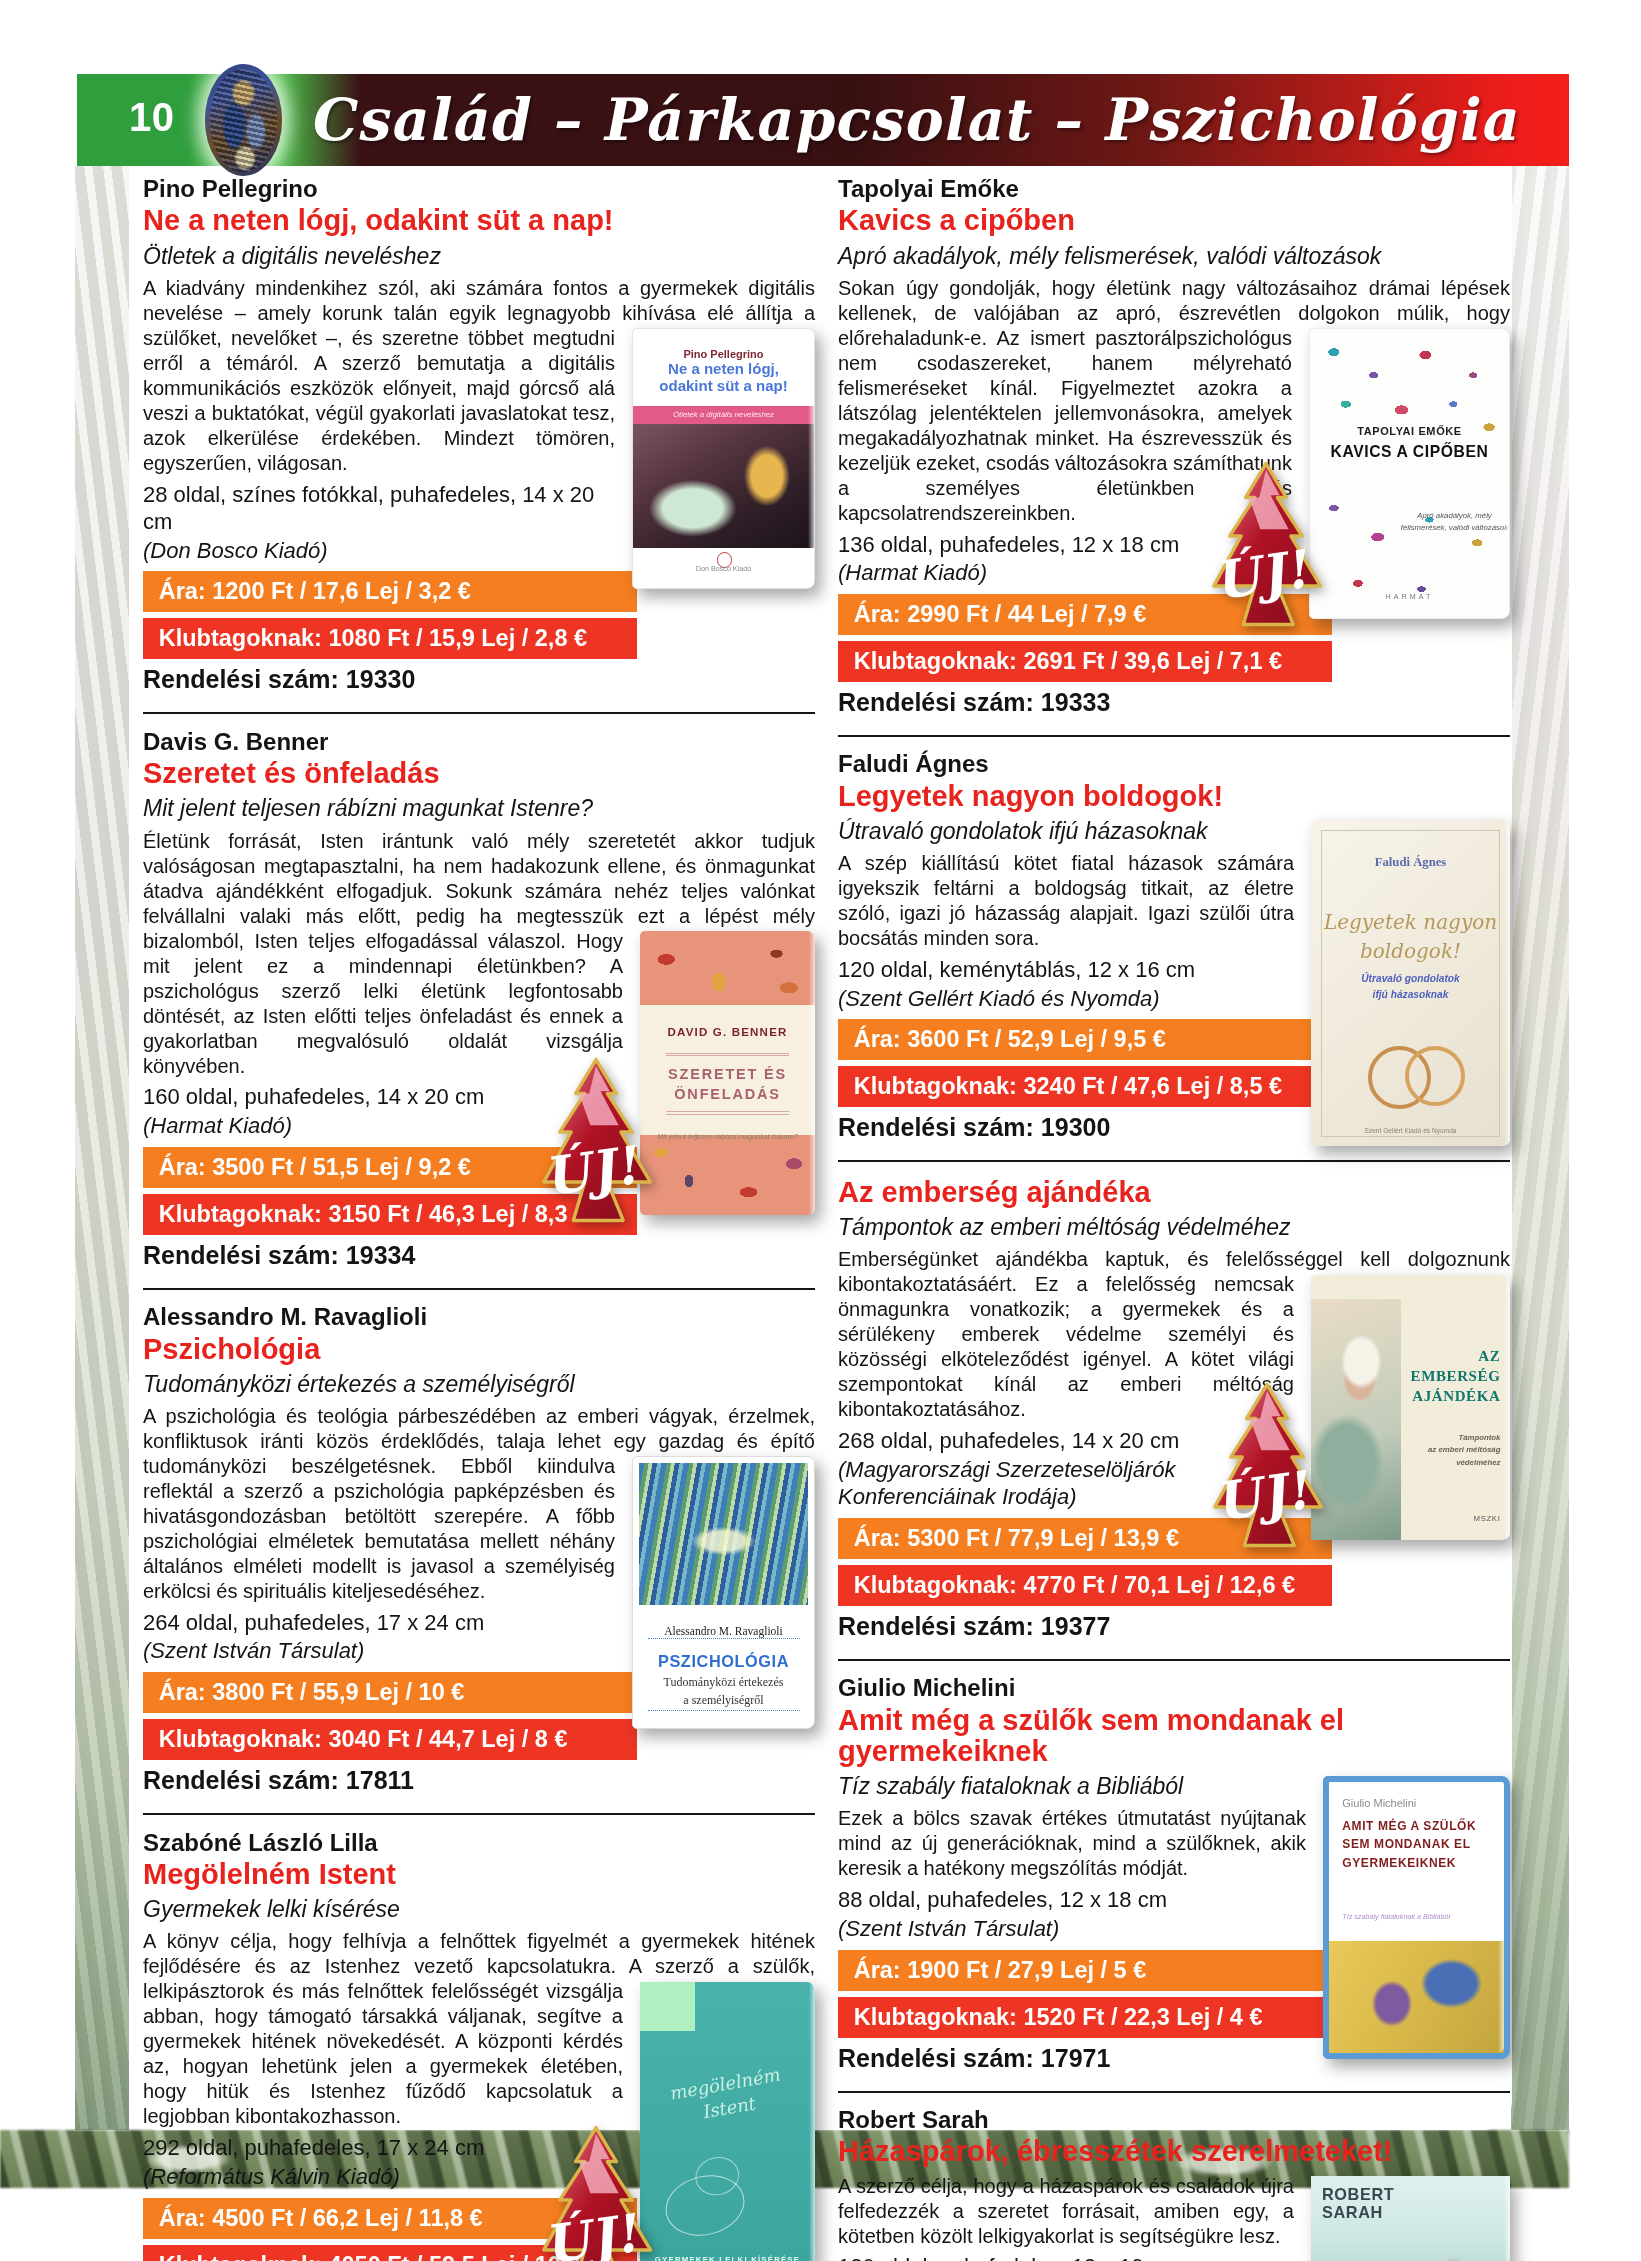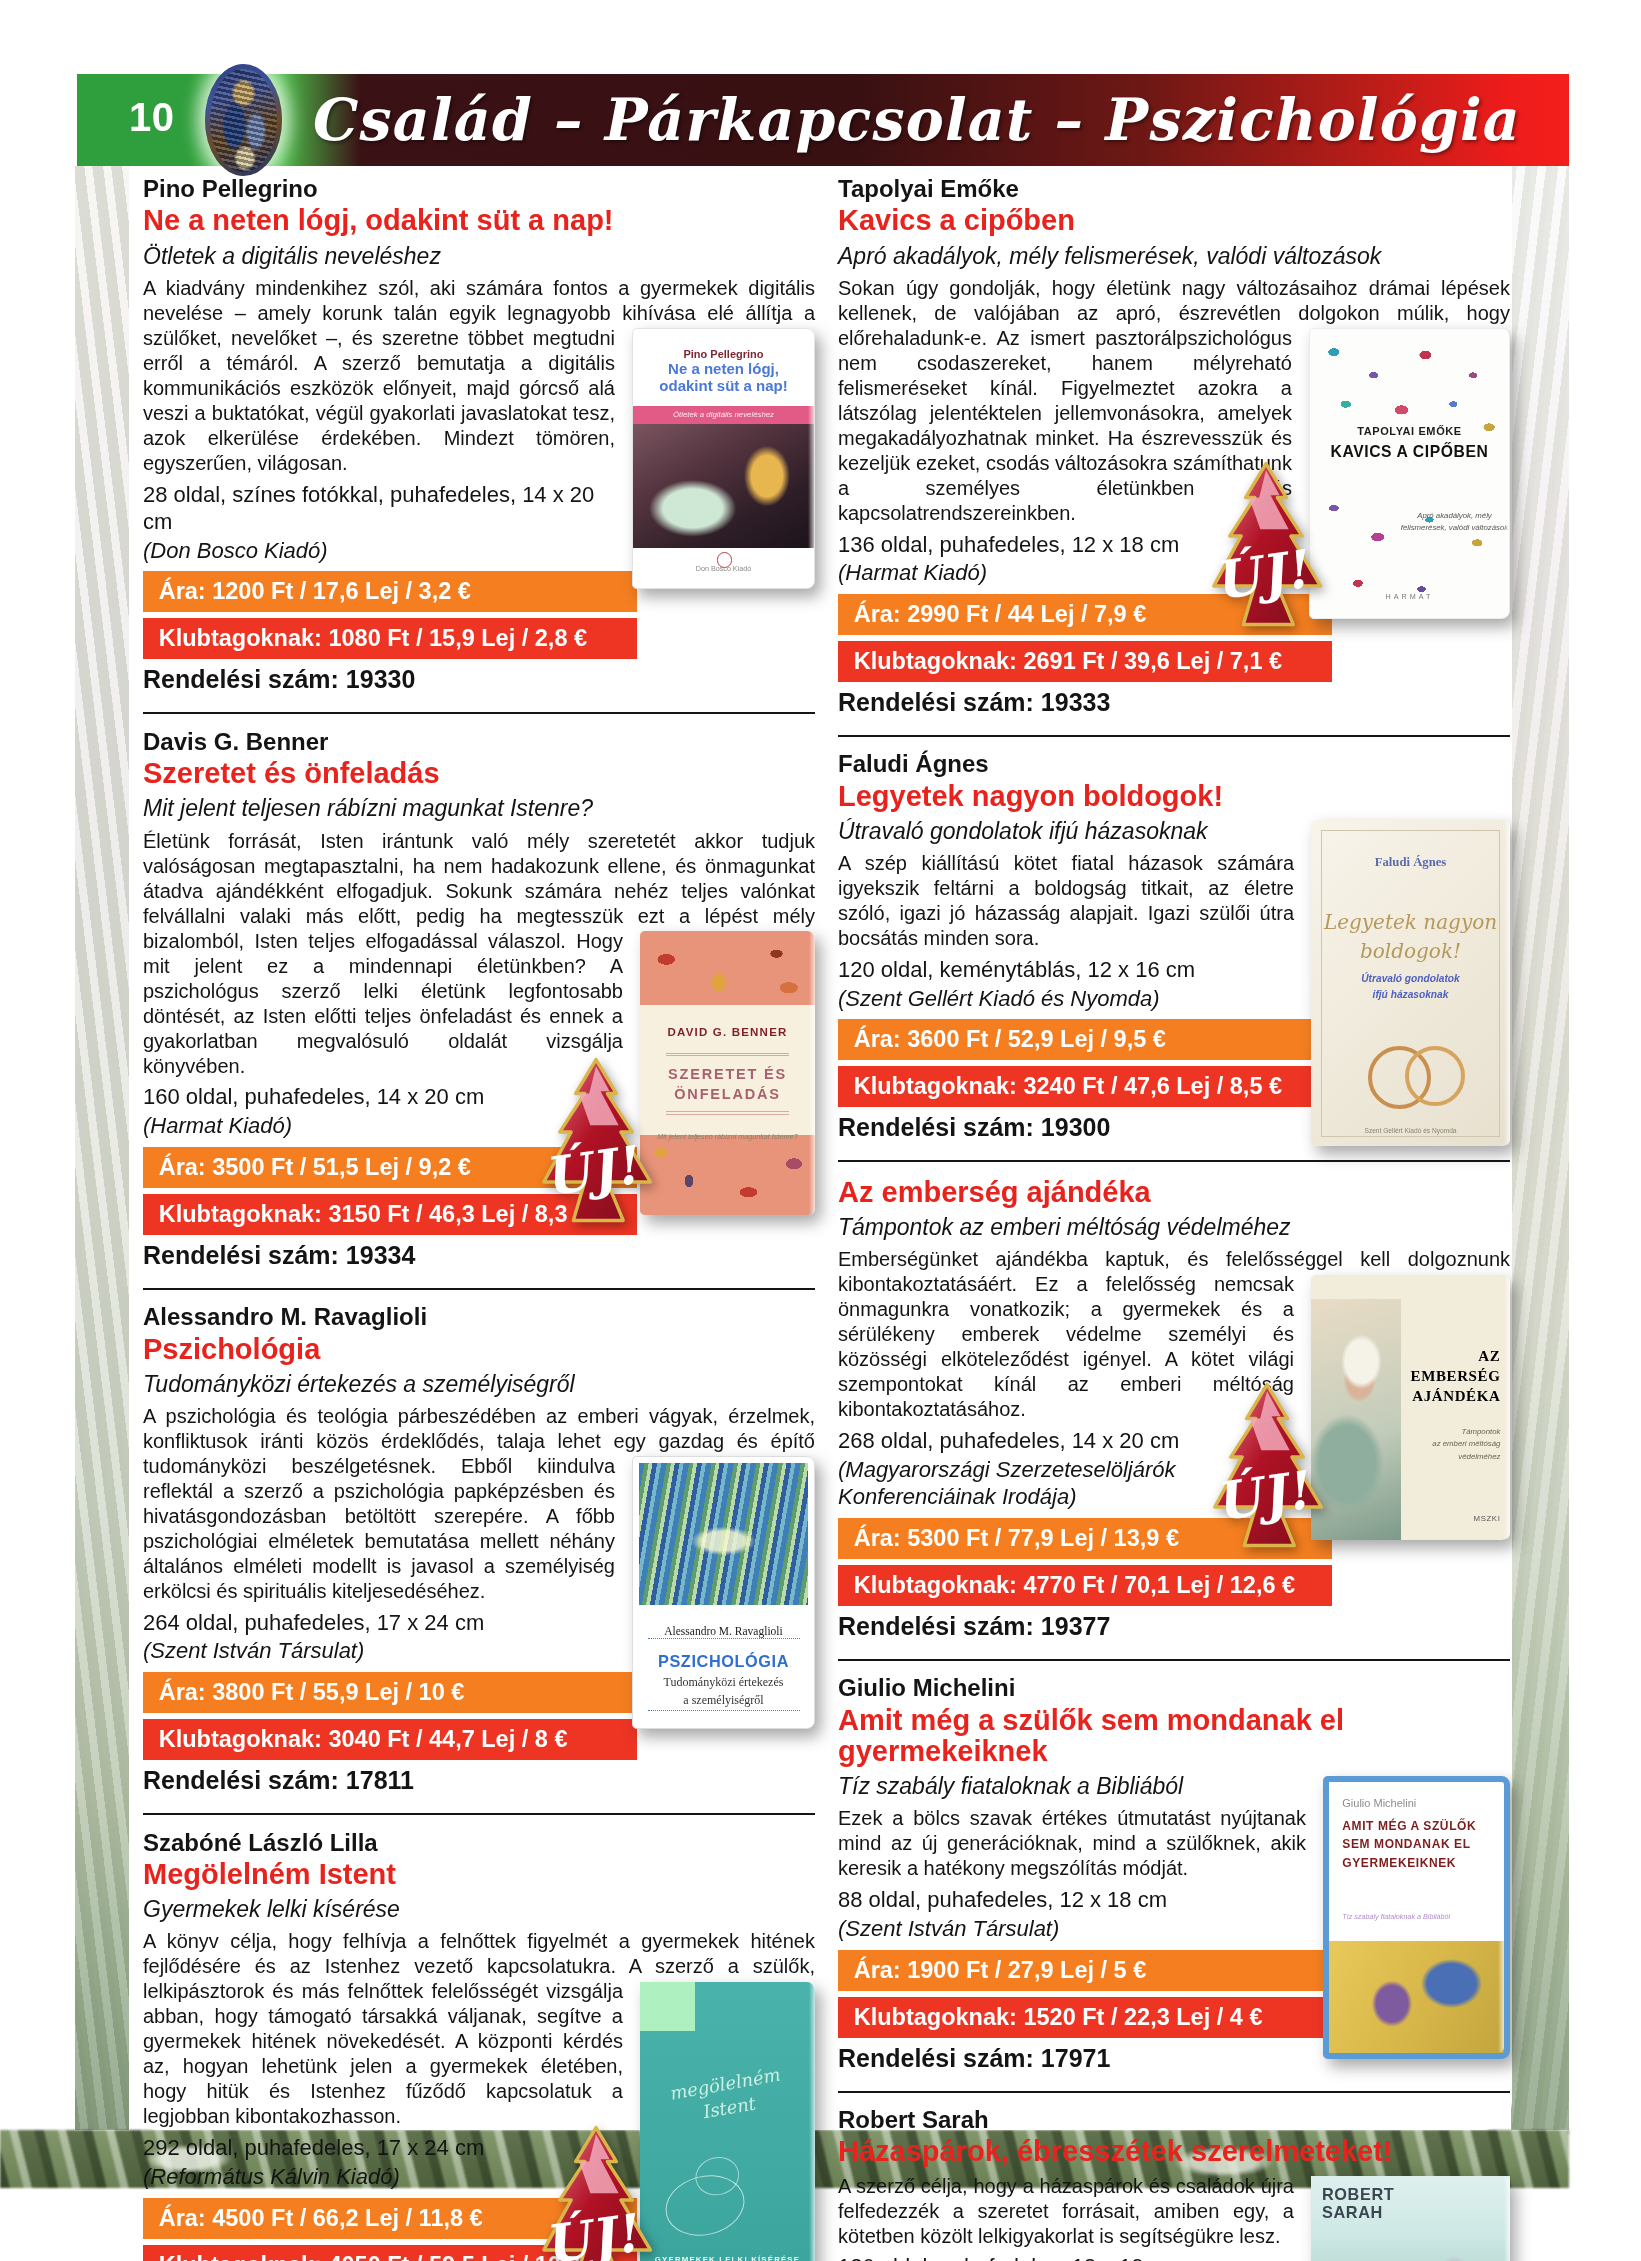--- a/index.html
+++ b/index.html
@@ -153,23 +153,23 @@
   .fal-p{bottom:12px;font-size:6.6px;color:#8a8472;}
 
   .cv-emb{width:199px;height:265px;background:#f2ecdb;}
   .emb-face{position:absolute;left:0;top:24px;width:90px;bottom:0;
     background:
       radial-gradient(35px 47px at 56% 26%,#f5f2e8 0 46%,transparent 58%),
       radial-gradient(26.5px 35px at 54% 34%,#d9b49a 0 48%,transparent 60%),
       radial-gradient(54px 72px at 40% 68%,#8fae9d 0 52%,transparent 68%),
       linear-gradient(160deg,#e9dcc6,#c2ccba 58%,#7d9a8a);}
   .emb-t{position:absolute;left:96px;right:9.6px;top:71px;text-align:right;font-family:"Liberation Serif",serif;
-         font-weight:700;font-size:15px;color:#000000;line-height:1.35;letter-spacing:0.6px;}
-  .emb-s{position:absolute;left:96px;right:9.6px;top:151px;text-align:right;font-size:7.8px;font-style:italic;
-         color:#6a6353;line-height:1.6;}
+         font-weight:700;font-size:15px;color:#0f766e;line-height:1.35;letter-spacing:0.6px;}
+  .emb-s{position:absolute;left:96px;right:9.6px;top:157px;text-align:right;font-size:7.8px;font-style:italic;
+         color:#6a6353;line-height:1.6;font-weight:bold;}
   .emb-p{position:absolute;right:9.6px;bottom:8.4px;font-size:7.8px;color:#555;letter-spacing:0.6px;}
 
   .cv-mic{width:187px;height:283px;background:#ffffff;border:6px solid #5b9bd5;box-sizing:border-box;}
   .mic-a{position:absolute;left:13.3px;top:15.7px;font-size:11px;color:#8c8c8c;}
   .mic-t{position:absolute;left:13.3px;top:35px;font-size:12px;font-weight:700;color:#7f1d1d;line-height:1.55;letter-spacing:0.6px;}
   .mic-s{position:absolute;left:13.3px;top:130px;font-size:7.2px;color:#b08ccb;font-style:italic;}
   .mic-photo{position:absolute;left:0;right:0;bottom:0;height:112px;
     background:
       radial-gradient(51px 41px at 70% 38%,#4a6fb5 0 48%,transparent 60%),
       radial-gradient(35px 40px at 36% 56%,#7e5a9e 0 45%,transparent 58%),

